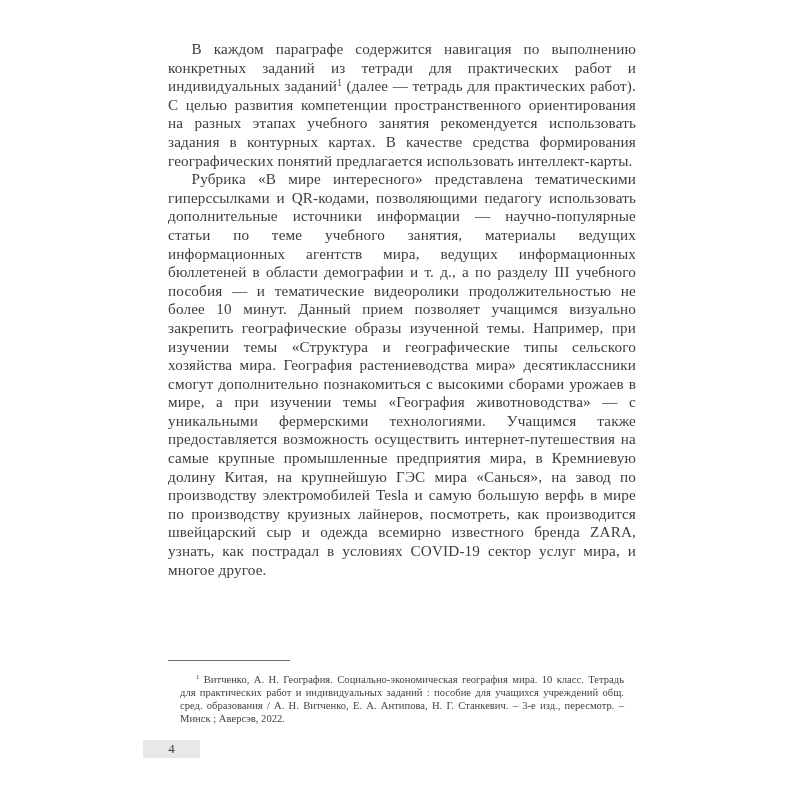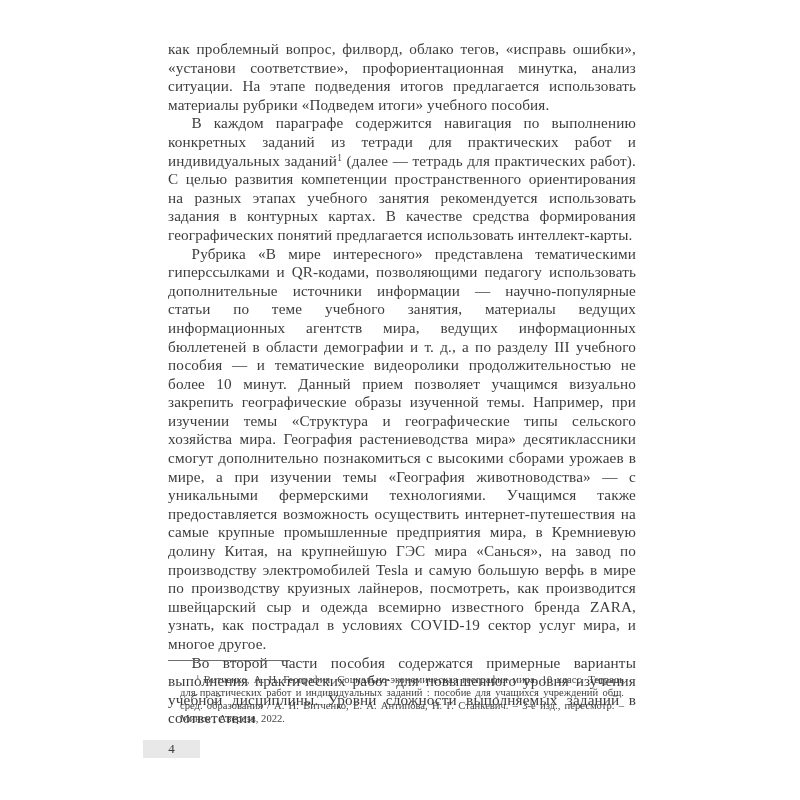--- a/index.html
+++ b/index.html
@@ -96,27 +96,25 @@
     font-family: "Liberation Serif", "DejaVu Serif", serif;
   }
 </style>
 </head>
 <body>
 
 <div id="page">
 
   <div id="text-column">
 
-    <p class="para">как проблемный вопрос, филворд, облако тегов, «исправь ошибки», «установи соответствие», профориентационная минутка, анализ ситуации. На этапе подведения итогов предлагается использовать материалы рубрики «Подведем итоги» учебного пособия.</p>
 
     <p class="para indent"><span>В каждом параграфе содержится навигация по выполнению конкретных заданий из тетради для практических работ и индивидуальных заданий</span><sup class="fn-ref">1</sup><span> (далее — тетрадь для практических работ). С целью развития компетенции пространственного ориентирования на разных этапах учебного занятия рекомендуется использовать задания в контурных картах. В качестве средства формирования географических понятий предлагается использовать интеллект-карты.</span></p>
 
     <p class="para indent">Рубрика «В мире интересного» представлена тематическими гиперссылками и QR-кодами, позволяющими педагогу использовать дополнительные источники информации — научно-популярные статьи по теме учебного занятия, материалы ведущих информационных агентств мира, ведущих информационных бюллетеней в области демографии и т. д., а по разделу III учебного пособия — и тематические видеоролики продолжительностью не более 10 минут. Данный прием позволяет учащимся визуально закрепить географические образы изученной темы. Например, при изучении темы «Структура и географические типы сельского хозяйства мира. География растениеводства мира» десятиклассники смогут дополнительно познакомиться с высокими сборами урожаев в мире, а при изучении темы «География животноводства» — с уникальными фермерскими технологиями. Учащимся также предоставляется возможность осуществить интернет-путешествия на самые крупные промышленные предприятия мира, в Кремниевую долину Китая, на крупнейшую ГЭС мира «Санься», на завод по производству электромобилей Tesla и самую большую верфь в мире по производству круизных лайнеров, посмотреть, как производится швейцарский сыр и одежда всемирно известного бренда ZARA, узнать, как пострадал в условиях COVID-19 сектор услуг мира, и многое другое.</p>
 
-    <p class="para indent">Во второй части пособия содержатся примерные варианты выполнения практических работ для повышенного уровня изучения учебной дисциплины. Уровни сложности выполняемых заданий в соответствии</p>
 
   </div>
 
   <div id="footnote">
     <div id="footnote-rule"></div>
     <p id="footnote-text"><sup class="fn-marker">1</sup> <span>Витченко, А. Н. География. Социально-экономическая география мира. 10 класс. Тетрадь для практических работ и индивидуальных заданий : пособие для учащихся учреждений общ. сред. образования / А. Н. Витченко, Е. А. Антипова, Н. Г. Станкевич. – 3-е изд., пересмотр. – Минск ; Аверсэв, 2022.</span></p>
   </div>
 
   <div id="page-number-box">
     <span id="page-number">4</span>

